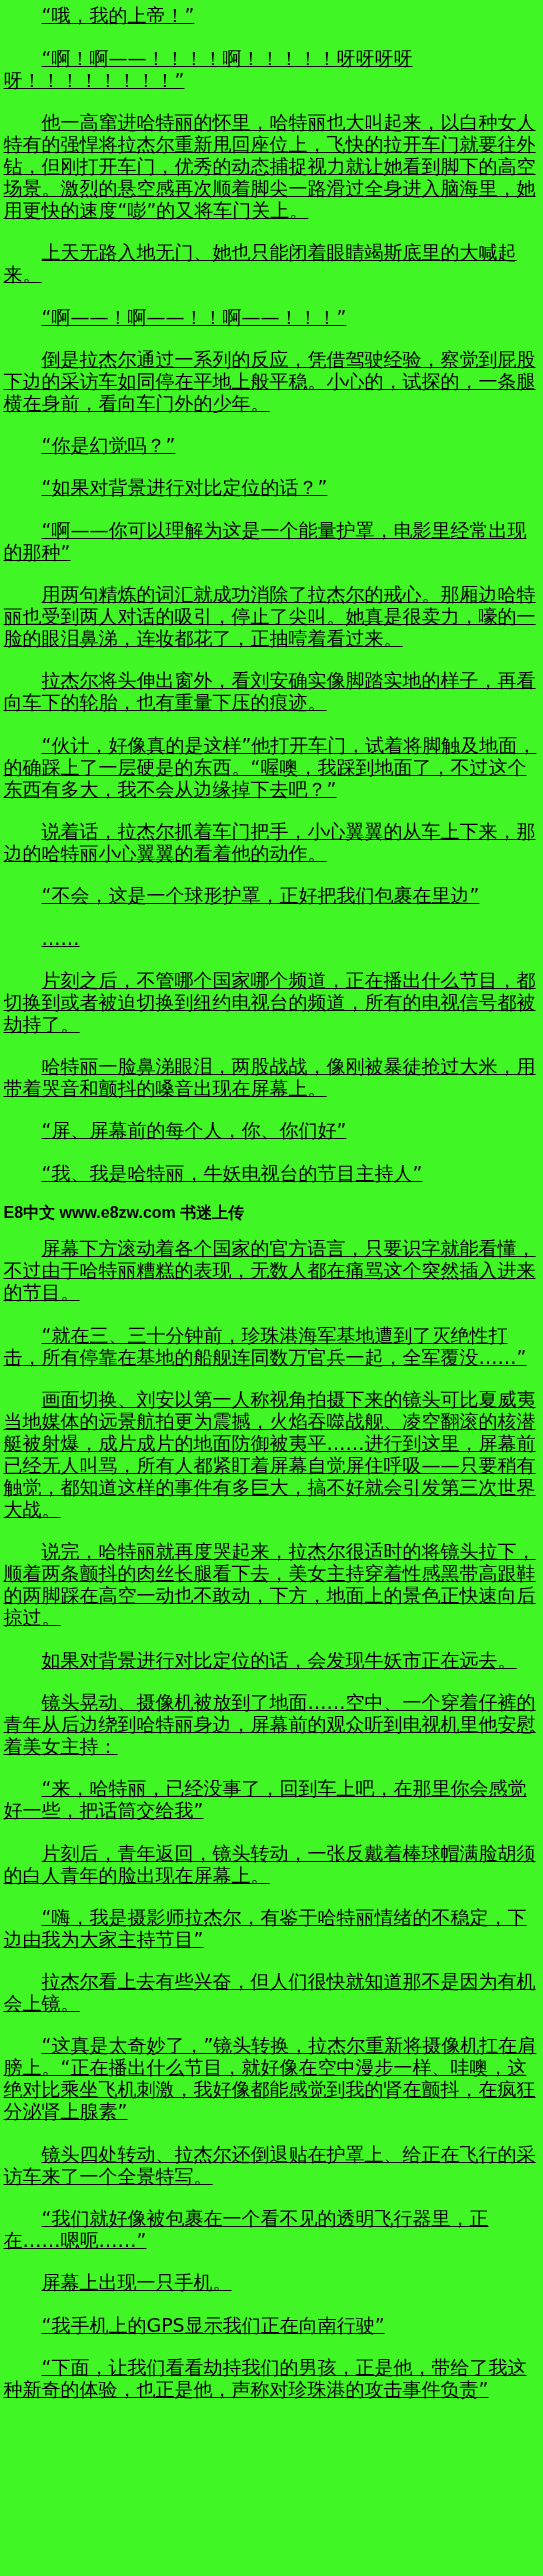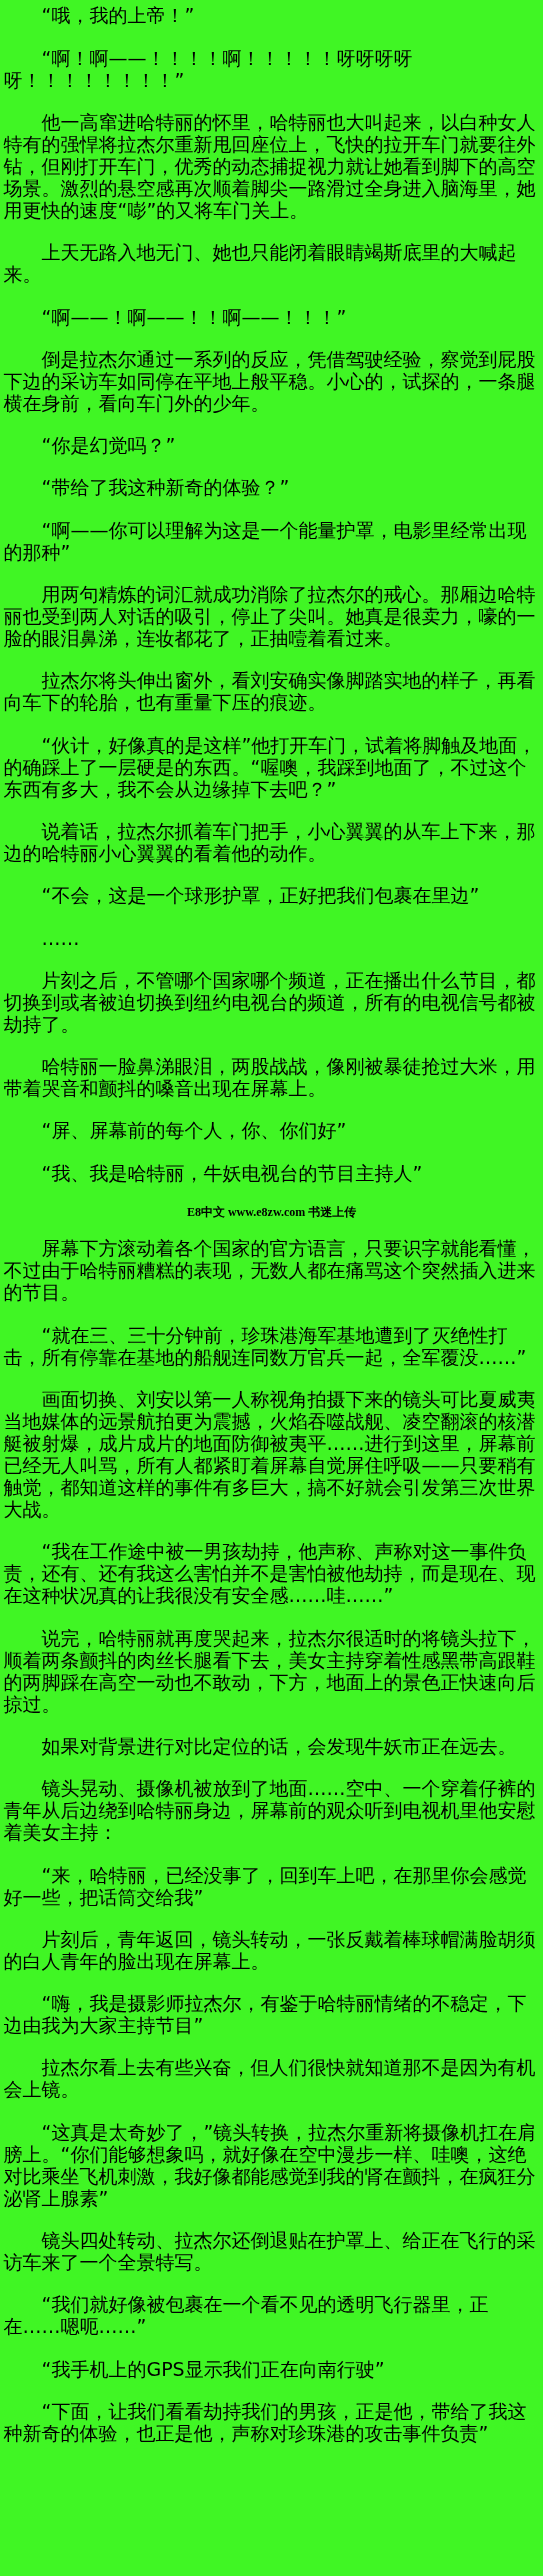--- a/index.html
+++ b/index.html
@@ -22,66 +22,66 @@
     color: #000000;
   }
   .novel-page p {
     margin: 0 0 20.3px 0;
     word-break: break-all;
     overflow-wrap: break-word;
     white-space: normal;
   }
   .novel-page p.indent {
     text-indent: 2em;
+    text-decoration: underline;
   }
   .watermark {
-    font-family: Liberation Serif, serif;
+    font-family: Liberation Sans, sans-serif;
     font-weight: bold;
-    font-size: 12px;
+    font-size: 16px;
     line-height: 17.4px;
     letter-spacing: 0;
     margin: 1.5px 0 16px 0 !important;
     text-indent: 0 !important;
-    text-align: center;
   }
 </style>
 </head>
 <body style="background: rgb(64, 246, 36);">
 
 <div class="novel-page" style="color: rgb(0, 0, 0);">
     <p class="indent">“哦，我的上帝！”</p>
     <p class="indent">“啊！啊——！！！！啊！！！！！呀呀呀呀呀！！！！！！！！”</p>
     <p class="indent">他一高窜进哈特丽的怀里，哈特丽也大叫起来，以白种女人特有的强悍将拉杰尔重新甩回座位上，飞快的拉开车门就要往外钻，但刚打开车门，优秀的动态捕捉视力就让她看到脚下的高空场景。激烈的悬空感再次顺着脚尖一路滑过全身进入脑海里，她用更快的速度“嘭”的又将车门关上。</p>
     <p class="indent">上天无路入地无门、她也只能闭着眼睛竭斯底里的大喊起来。</p>
     <p class="indent">“啊——！啊——！！啊——！！！”</p>
     <p class="indent">倒是拉杰尔通过一系列的反应，凭借驾驶经验，察觉到屁股下边的采访车如同停在平地上般平稳。小心的，试探的，一条腿横在身前，看向车门外的少年。</p>
     <p class="indent">“你是幻觉吗？”</p>
-    <p class="indent">“带给了我这种新奇的体验？”</p>
+    <p class="indent">“如果对背景进行对比定位的话？”</p>
     <p class="indent">“啊——你可以理解为这是一个能量护罩，电影里经常出现的那种”</p>
     <p class="indent">用两句精炼的词汇就成功消除了拉杰尔的戒心。那厢边哈特丽也受到两人对话的吸引，停止了尖叫。她真是很卖力，嚎的一脸的眼泪鼻涕，连妆都花了，正抽噎着看过来。</p>
     <p class="indent">拉杰尔将头伸出窗外，看刘安确实像脚踏实地的样子，再看向车下的轮胎，也有重量下压的痕迹。</p>
     <p class="indent">“伙计，好像真的是这样”他打开车门，试着将脚触及地面，的确踩上了一层硬是的东西。“喔噢，我踩到地面了，不过这个东西有多大，我不会从边缘掉下去吧？”</p>
     <p class="indent">说着话，拉杰尔抓着车门把手，小心翼翼的从车上下来，那边的哈特丽小心翼翼的看着他的动作。</p>
     <p class="indent">“不会，这是一个球形护罩，正好把我们包裹在里边”</p>
     <p class="indent">……</p>
     <p class="indent">片刻之后，不管哪个国家哪个频道，正在播出什么节目，都切换到或者被迫切换到纽约电视台的频道，所有的电视信号都被劫持了。</p>
     <p class="indent">哈特丽一脸鼻涕眼泪，两股战战，像刚被暴徒抢过大米，用带着哭音和颤抖的嗓音出现在屏幕上。</p>
     <p class="indent">“屏、屏幕前的每个人，你、你们好”</p>
     <p class="indent">“我、我是哈特丽，牛妖电视台的节目主持人”</p>
     <p class="watermark">E8中文 www.e8zw.com 书迷上传</p>
     <p class="indent">屏幕下方滚动着各个国家的官方语言，只要识字就能看懂，不过由于哈特丽糟糕的表现，无数人都在痛骂这个突然插入进来的节目。</p>
     <p class="indent">“就在三、三十分钟前，珍珠港海军基地遭到了灭绝性打击，所有停靠在基地的船舰连同数万官兵一起，全军覆没……”</p>
     <p class="indent">画面切换、刘安以第一人称视角拍摄下来的镜头可比夏威夷当地媒体的远景航拍更为震撼，火焰吞噬战舰、凌空翻滚的核潜艇被射爆，成片成片的地面防御被夷平……进行到这里，屏幕前已经无人叫骂，所有人都紧盯着屏幕自觉屏住呼吸——只要稍有触觉，都知道这样的事件有多巨大，搞不好就会引发第三次世界大战。</p>
-    <p class="indent">“我在工作途中被一男孩劫持，他声称、声称对这一事件负责，还有、还有我这么害怕并不是害怕被他劫持，而是现在、现在这种状况真的让我很没有安全感……哇……”</p>
     <p class="indent">说完，哈特丽就再度哭起来，拉杰尔很适时的将镜头拉下，顺着两条颤抖的肉丝长腿看下去，美女主持穿着性感黑带高跟鞋的两脚踩在高空一动也不敢动，下方，地面上的景色正快速向后掠过。</p>
     <p class="indent">如果对背景进行对比定位的话，会发现牛妖市正在远去。</p>
     <p class="indent">镜头晃动、摄像机被放到了地面……空中、一个穿着仔裤的青年从后边绕到哈特丽身边，屏幕前的观众听到电视机里他安慰着美女主持：</p>
     <p class="indent">“来，哈特丽，已经没事了，回到车上吧，在那里你会感觉好一些，把话筒交给我”</p>
     <p class="indent">片刻后，青年返回，镜头转动，一张反戴着棒球帽满脸胡须的白人青年的脸出现在屏幕上。</p>
     <p class="indent">“嗨，我是摄影师拉杰尔，有鉴于哈特丽情绪的不稳定，下边由我为大家主持节目”</p>
     <p class="indent">拉杰尔看上去有些兴奋，但人们很快就知道那不是因为有机会上镜。</p>
-    <p class="indent">“这真是太奇妙了，”镜头转换，拉杰尔重新将摄像机扛在肩膀上。“你们能够想象吗，就好像在空中漫步一样、哇噢，这绝对比乘坐飞机刺激，我好像都能感觉到我的肾在颤抖，在疯狂分泌肾上腺素”</p>
+    <p class="indent">“这真是太奇妙了，”镜头转换，拉杰尔重新将摄像机扛在肩膀上。“正在播出什么节目，就好像在空中漫步一样、哇噢，这绝对比乘坐飞机刺激，我好像都能感觉到我的肾在颤抖，在疯狂分泌肾上腺素”</p>
     <p class="indent">镜头四处转动、拉杰尔还倒退贴在护罩上、给正在飞行的采访车来了一个全景特写。</p>
     <p class="indent">“我们就好像被包裹在一个看不见的透明飞行器里，正在……嗯呃……”</p>
+    <p class="indent">屏幕上出现一只手机。</p>
     <p class="indent">“我手机上的GPS显示我们正在向南行驶”</p>
     <p class="indent">“下面，让我们看看劫持我们的男孩，正是他，带给了我这种新奇的体验，也正是他，声称对珍珠港的攻击事件负责”</p>
   </div>
 
 
 </body></html>

